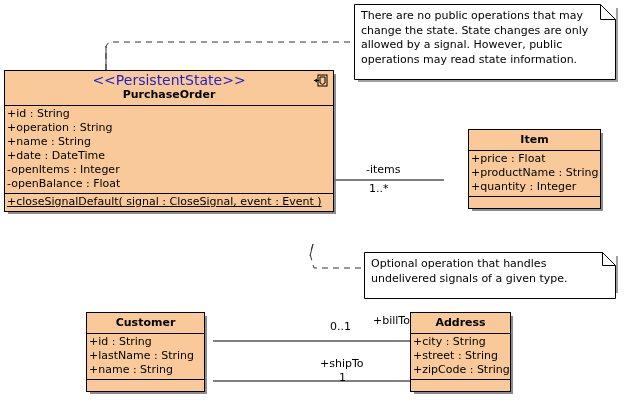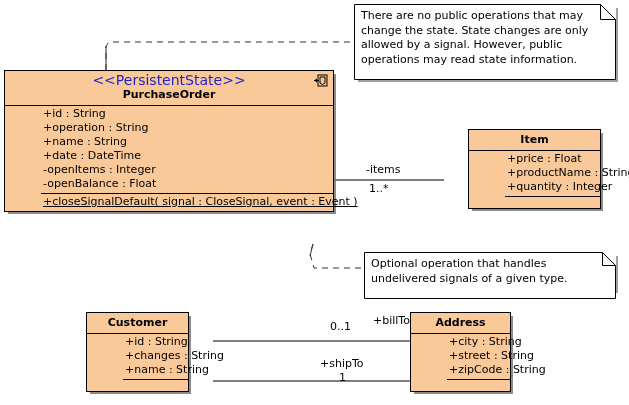--- a/index.html
+++ b/index.html
@@ -46,21 +46,20 @@
     display: block;
     font-weight: bold;
     font-size: 11px;
     line-height: 15px;
     letter-spacing: 0px;
   }
   .uml-compartment {
     box-sizing: border-box;
     border-bottom: 1px solid #000000;
     padding: 1px 2px 2px 2px;
-    margin-left: 36px;
   }
   .uml-compartment:last-child {
     border-bottom: none;
   }
   .uml-feature {
     display: block;
     white-space: nowrap;
     line-height: 14px;
     font-size: 11px;
   }
@@ -177,27 +176,27 @@
       <span class="uml-name">Item</span>
     </div>
     <div class="uml-compartment">
       <span class="uml-feature">+price : Float</span>
       <span class="uml-feature">+productName : String</span>
       <span class="uml-feature">+quantity : Integer</span>
     </div>
     <div class="uml-compartment uml-empty"></div>
   </div>
 
-  <div class="uml-class" id="cls-cust" style="left:86px; top:312px; width:103px;">
+  <div class="uml-class" id="cls-cust" style="left:86px; top:312px; width:119px;">
     <div class="uml-header">
       <span class="uml-name">Customer</span>
     </div>
     <div class="uml-compartment">
       <span class="uml-feature">+id : String</span>
-      <span class="uml-feature">+changes : String</span>
+      <span class="uml-feature">+lastName : String</span>
       <span class="uml-feature">+name : String</span>
     </div>
     <div class="uml-compartment uml-empty"></div>
   </div>
 
   <div class="uml-class" id="cls-addr" style="left:410px; top:312px; width:101px;">
     <div class="uml-header">
       <span class="uml-name">Address</span>
     </div>
     <div class="uml-compartment">

